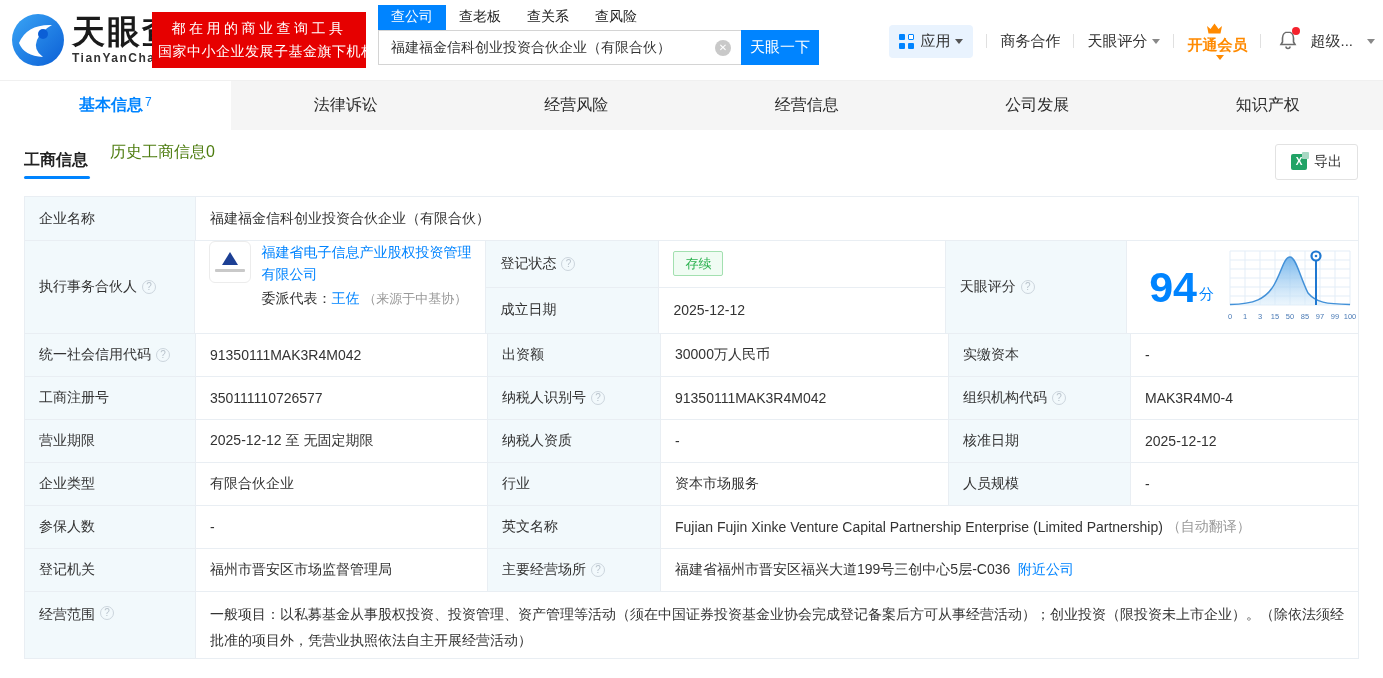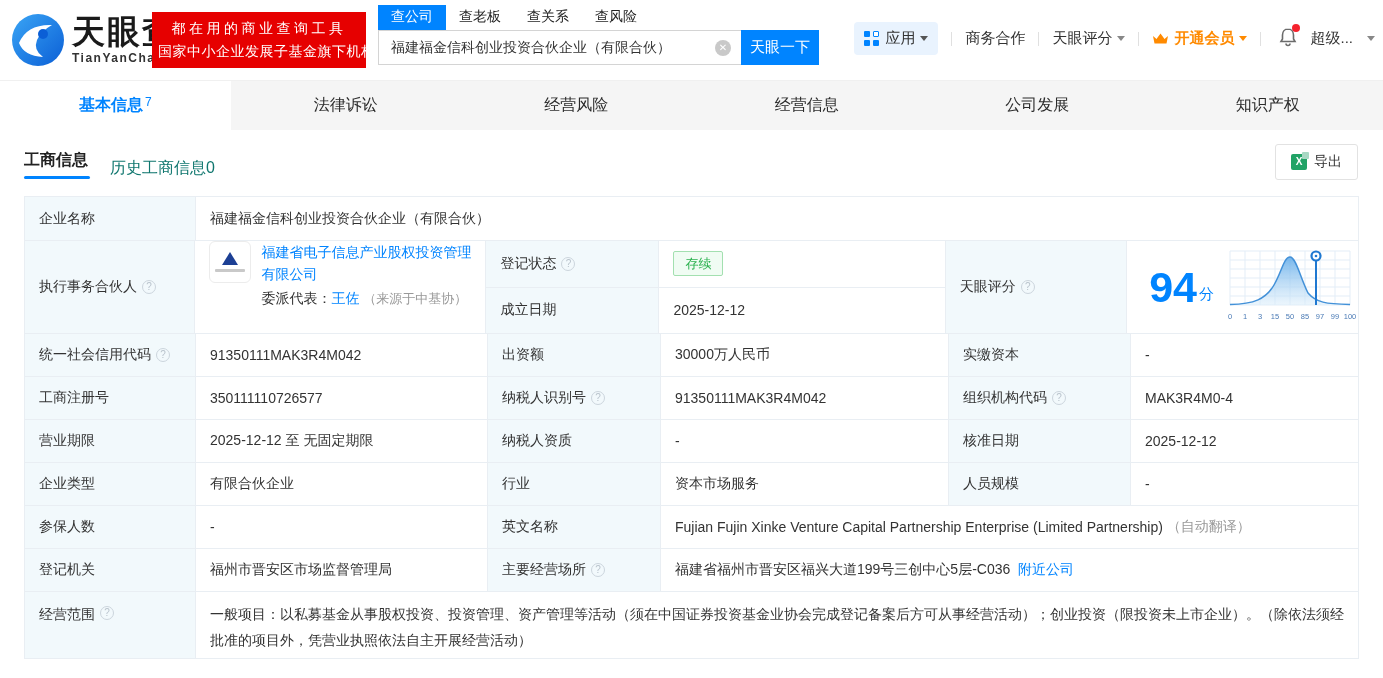--- a/index.html
+++ b/index.html
@@ -36,21 +36,21 @@
   .nav-sep { width:1px; height:14px; background:#e0e0e0; margin:0 13px; }
   .nav-item { display:flex; align-items:center; cursor:pointer; white-space:nowrap; }
   .app-chip { background:#e9f3fe; border-radius:4px; padding:7px 10px; }
   .grid-ic { display:inline-block; width:15px; height:15px; margin-right:6px; position:relative; }
   .grid-ic i { position:absolute; width:6px; height:6px; background:#0084ff; border-radius:1px; }
   .grid-ic i:nth-child(1){left:0;top:0;} .grid-ic i:nth-child(2){right:0;top:0;background:#fff;border:1.5px solid #0084ff;}
   .grid-ic i:nth-child(3){left:0;bottom:0;} .grid-ic i:nth-child(4){right:0;bottom:0;}
   .caret { display:inline-block; margin-left:5px; width:0; height:0; border-left:4px solid transparent;
     border-right:4px solid transparent; border-top:5px solid #888; }
   .caret.blue { border-top-color:#555; }
-  .vip-nav { color:#ff8a00; font-weight:bold; }
+  .vip-nav { color:#ff8a00; font-weight:bold;flex-direction:column; }
   .vip-nav .caret { border-top-color:#ff8a00; }
   .crown { margin-right:5px; }
   .bell-wrap { position:relative; margin:0 4px; cursor:pointer; }
   .red-dot { position:absolute; right:-2px; top:-3px; width:8px; height:8px; background:#f5222d; border-radius:50%; }
 
   
   .main-tabs { display:flex; height:49px; background:#f5f5f5; }
   .mtab { flex:1; display:flex; align-items:center; justify-content:center; font-size:16px; color:#2b2b2b;
     cursor:pointer; position:relative; }
   .mtab.active { background:#fff; color:#0084ff; font-weight:bold; }
@@ -58,21 +58,21 @@
   .mtab.vip-tab { color:#ff8a00; }
   .vip-badge { position:absolute; top:6px; right:38px; background:#ffa322; color:#fff; font-size:10px;
     font-weight:bold; line-height:13px; padding:1px 5px; border-radius:3px; }
   .vip-badge::after { content:""; position:absolute; left:3px; bottom:-3px; border-left:4px solid transparent;
     border-right:4px solid transparent; border-top:4px solid #ffa322; }
 
   
   .sub-row { position:relative; height:66px; background:#fff; }
   .subtab { position:absolute; left:24px; top:20px; font-size:16px; font-weight:bold; color:#222; cursor:pointer; }
   .subtab-line { position:absolute; left:24px; top:46px; width:66px; height:3px; background:#0084ff; border-radius:2px; }
-  .subtab2 { position:absolute; left:110px; top:28px; font-size:16px; color:#0f766e; cursor:pointer; }
+  .subtab2 { position:absolute; left:110px; top:12px; font-size:16px; color:#4d7c0f; cursor:pointer; }
   .export-btn { position:absolute; right:25px; top:14px; display:flex; align-items:center; gap:7px;
     border:1px solid #e2e2e2; border-radius:3px; background:#fff; padding:8px 15px; font-size:14px;
     color:#333; cursor:pointer; font-family:inherit; }
   .xls-ic { width:16px; height:16px; background:#21a366; border-radius:2px; color:#fff; font-size:10px;
     font-weight:bold; line-height:16px; text-align:center; position:relative; }
   .xls-ic::before { content:""; position:absolute; right:-2px; top:-2px; width:7px; height:7px; background:#a9d8c4; border-radius:1px; }
   .xls-ic span { position:relative; z-index:1; }
 
   
   .biz-table { margin:0 24px; border:1px solid #e9eef3; font-size:14px; }

